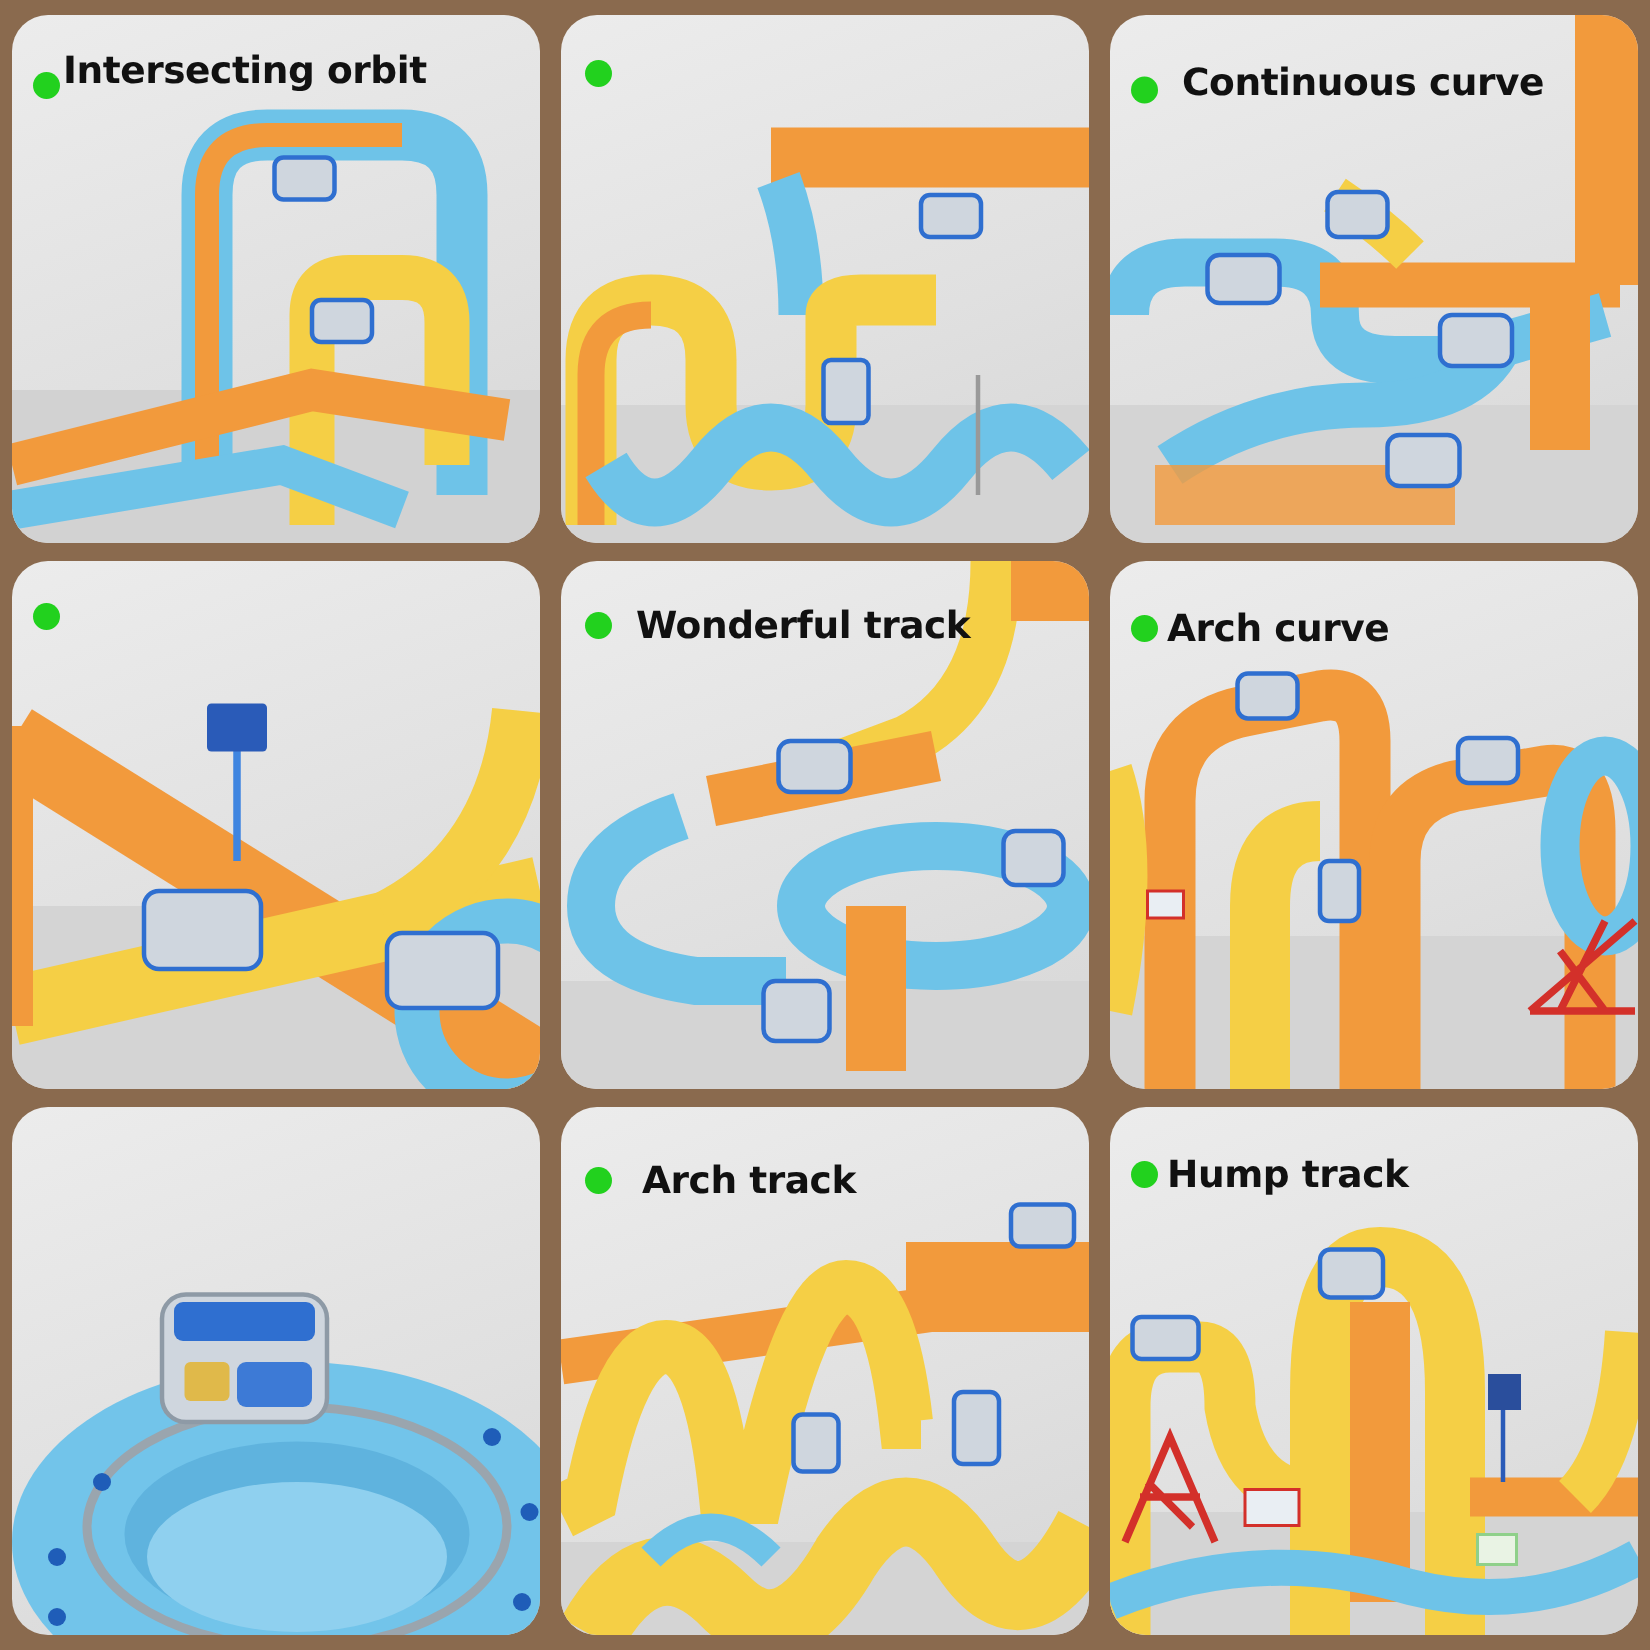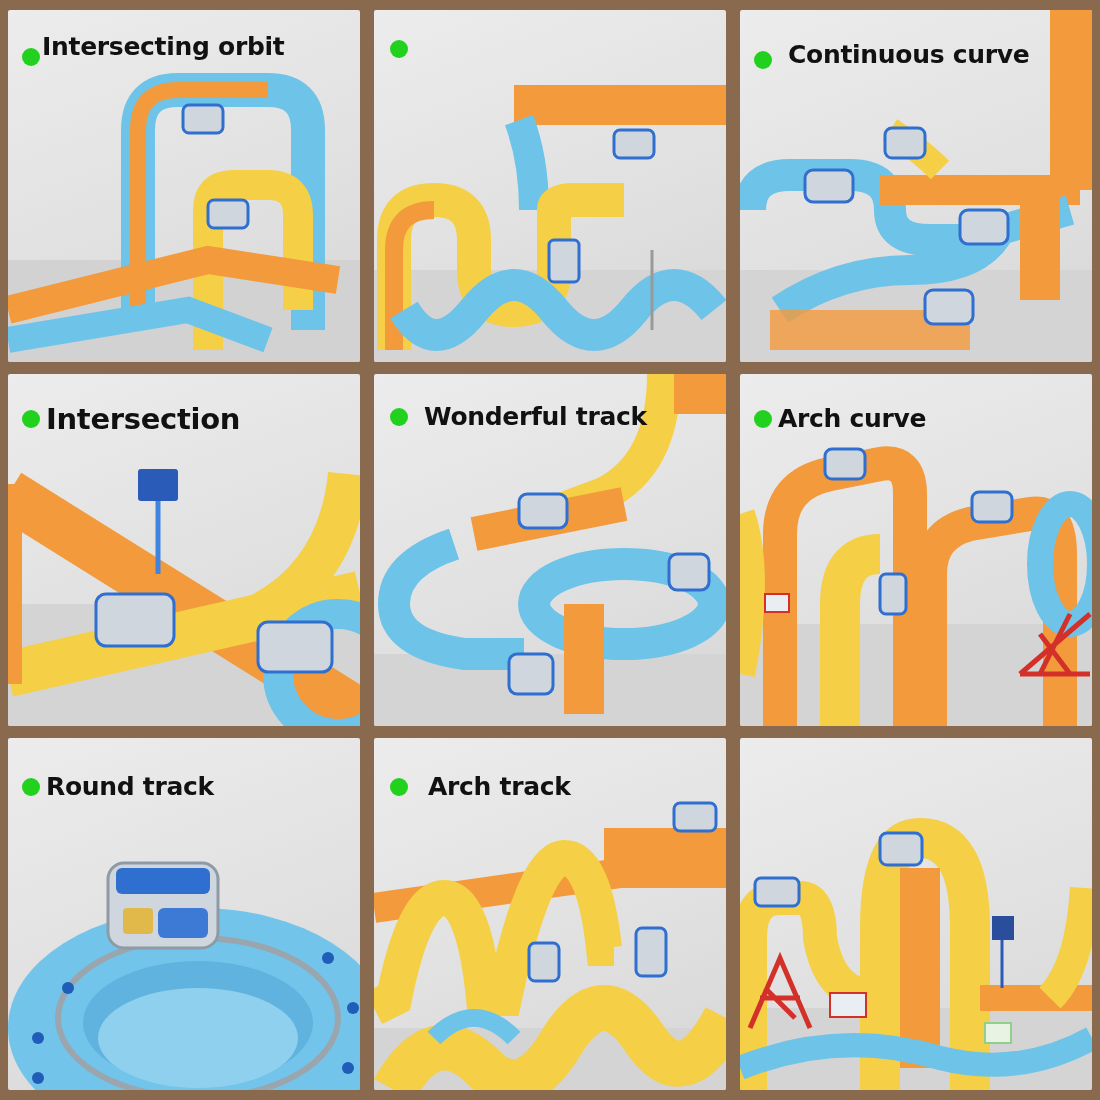--- a/index.html
+++ b/index.html
@@ -1,17 +1,17 @@
 <!DOCTYPE html>
 <html><head>
 <meta charset="utf-8">
 <style>
   html,body{margin:0;padding:0;}
   body{width:1100px;height:1100px;background:#8a6a4e;position:relative;overflow:hidden;font-family:"DejaVu Sans","Liberation Sans",sans-serif;}
-  .panel{position:absolute;width:352px;height:352px;border-radius:2px;overflow:hidden;background:linear-gradient(160deg,#ececec 0%,#e0e0e0 60%,#d6d6d6 100%);}
+  .panel{position:absolute;width:352px;height:352px;border-radius:24px;overflow:hidden;background:linear-gradient(160deg,#ececec 0%,#e0e0e0 60%,#d6d6d6 100%);}
   .label{position:absolute;display:flex;align-items:center;gap:8px;font-weight:bold;color:#111;font-size:25px;letter-spacing:-0.3px;white-space:nowrap;z-index:5;}
   .dot{width:18px;height:18px;border-radius:50%;background:#22d11e;flex:0 0 18px;}
   .scene{position:absolute;left:0;top:0;width:352px;height:352px;}
 </style>
 </head>
 <body>
 
 <div class="panel" style="left:8px;top:10px;">
   <svg class="scene" viewBox="0 0 352 352">
     <rect x="0" y="250" width="352" height="102" fill="#d2d2d2"></rect>
@@ -75,21 +75,20 @@
     <path d="M250 240 Q330 200 340 100" stroke="#f5cf45" stroke-width="40" fill="none"></path>
     <circle cx="330" cy="300" r="60" fill="none" stroke="#6ec3e8" stroke-width="30"></circle>
     <rect x="0" y="110" width="14" height="200" fill="#f29a3c"></rect>
     <line x1="150" y1="120" x2="150" y2="200" stroke="#3f85e0" stroke-width="5"></line>
     <rect x="130" y="95" width="40" height="32" rx="3" fill="#2a5bb8"></rect>
     <rect x="88" y="220" width="78" height="52" rx="10" fill="#cfd6de" stroke="#2f6fd0" stroke-width="3"></rect>
     <rect x="250" y="248" width="74" height="50" rx="10" fill="#cfd6de" stroke="#2f6fd0" stroke-width="3"></rect>
   </svg>
   <div class="label" style="left:14px;top:28px;font-size:29px;">
     <span class="dot"></span>
-    <span style="margin-left:-2px;">Intersection</span>
   </div>
 </div>
 
 <div class="panel" style="left:374px;top:374px;">
   <svg class="scene" viewBox="0 0 352 352">
     <rect x="0" y="280" width="352" height="72" fill="#d4d4d4"></rect>
     <path d="M290 0 Q290 90 230 120 L150 150" stroke="#f5cf45" stroke-width="34" fill="none"></path>
     <path d="M300 20 L352 20" stroke="#f29a3c" stroke-width="40" fill="none"></path>
     <path d="M80 170 Q20 190 20 230 Q20 270 90 280 L150 280" stroke="#6ec3e8" stroke-width="32" fill="none"></path>
     <path d="M100 160 L250 130" stroke="#f29a3c" stroke-width="34" fill="none"></path>
@@ -137,24 +136,20 @@
         <circle cx="320" cy="220" r="6"></circle>
       <circle cx="345" cy="270" r="6"></circle>
         <circle cx="30" cy="340" r="6"></circle>
         <circle cx="340" cy="330" r="6"></circle>
     </g>
     <rect x="100" y="125" width="110" height="85" rx="16" fill="#cfd6de" stroke="#8e9aa6" stroke-width="3"></rect>
     <rect x="108" y="130" width="94" height="26" rx="6" fill="#2f6fd0"></rect>
     <rect x="115" y="170" width="30" height="26" rx="4" fill="#e0b94a"></rect>
     <rect x="150" y="170" width="50" height="30" rx="6" fill="#3d7ad6"></rect>
   </svg>
-  <div class="label" style="left:14px;top:34px;">
-    <span class="dot"></span>
-    <span style="margin-left:-2px;">Round track</span>
-  </div>
 </div>
 
 <div class="panel" style="left:374px;top:738px;">
   <svg class="scene" viewBox="0 0 352 352">
     <rect x="0" y="290" width="352" height="62" fill="#d4d4d4"></rect>
     <path d="M0 170 L352 120" stroke="#f29a3c" stroke-width="30" fill="none"></path>
     <rect x="230" y="90" width="122" height="60" fill="#f29a3c"></rect>
     <path d="M0 270 L20 260 Q40 160 70 160 Q100 160 110 260 L130 260 Q160 120 190 120 Q220 120 230 210 L240 210" stroke="#f5cf45" stroke-width="36" fill="none"></path>
     <path d="M20 352 Q60 280 110 330 Q150 370 190 300 Q230 240 270 300 Q310 360 352 280" stroke="#f5cf45" stroke-width="46" fill="none"></path>
     <path d="M60 300 Q100 260 140 300" stroke="#6ec3e8" stroke-width="18" fill="none"></path>
@@ -178,13 +173,17 @@
     <path d="M310 260 Q340 230 345 150" stroke="#f5cf45" stroke-width="30" fill="none"></path>
     <path d="M0 330 Q100 290 200 320 Q280 340 352 300" stroke="#6ec3e8" stroke-width="24" fill="none"></path>
     <path d="M10 290 L40 220 L70 290 M20 260 L60 260 M25 250 L55 280" stroke="#d3302a" stroke-width="5" fill="none"></path>
     <line x1="262" y1="200" x2="262" y2="250" stroke="#2a5bb8" stroke-width="3"></line>
     <rect x="252" y="178" width="22" height="24" fill="#2a4e9c"></rect>
     <rect x="15" y="140" width="44" height="28" rx="6" fill="#cfd6de" stroke="#2f6fd0" stroke-width="3"></rect>
     <rect x="140" y="95" width="42" height="32" rx="7" fill="#cfd6de" stroke="#2f6fd0" stroke-width="3"></rect>
     <rect x="90" y="255" width="36" height="24" fill="#e9eef3" stroke="#d3302a" stroke-width="2"></rect>
     <rect x="245" y="285" width="26" height="20" fill="#e9f3e4" stroke="#8fd08a" stroke-width="2"></rect>
   </svg>
+  <div class="label" style="left:14px;top:30px;">
+    <span class="dot"></span>
+    <span style="margin-left:-2px;">Hump track</span>
+  </div>
 </div>
 
 </body></html>

